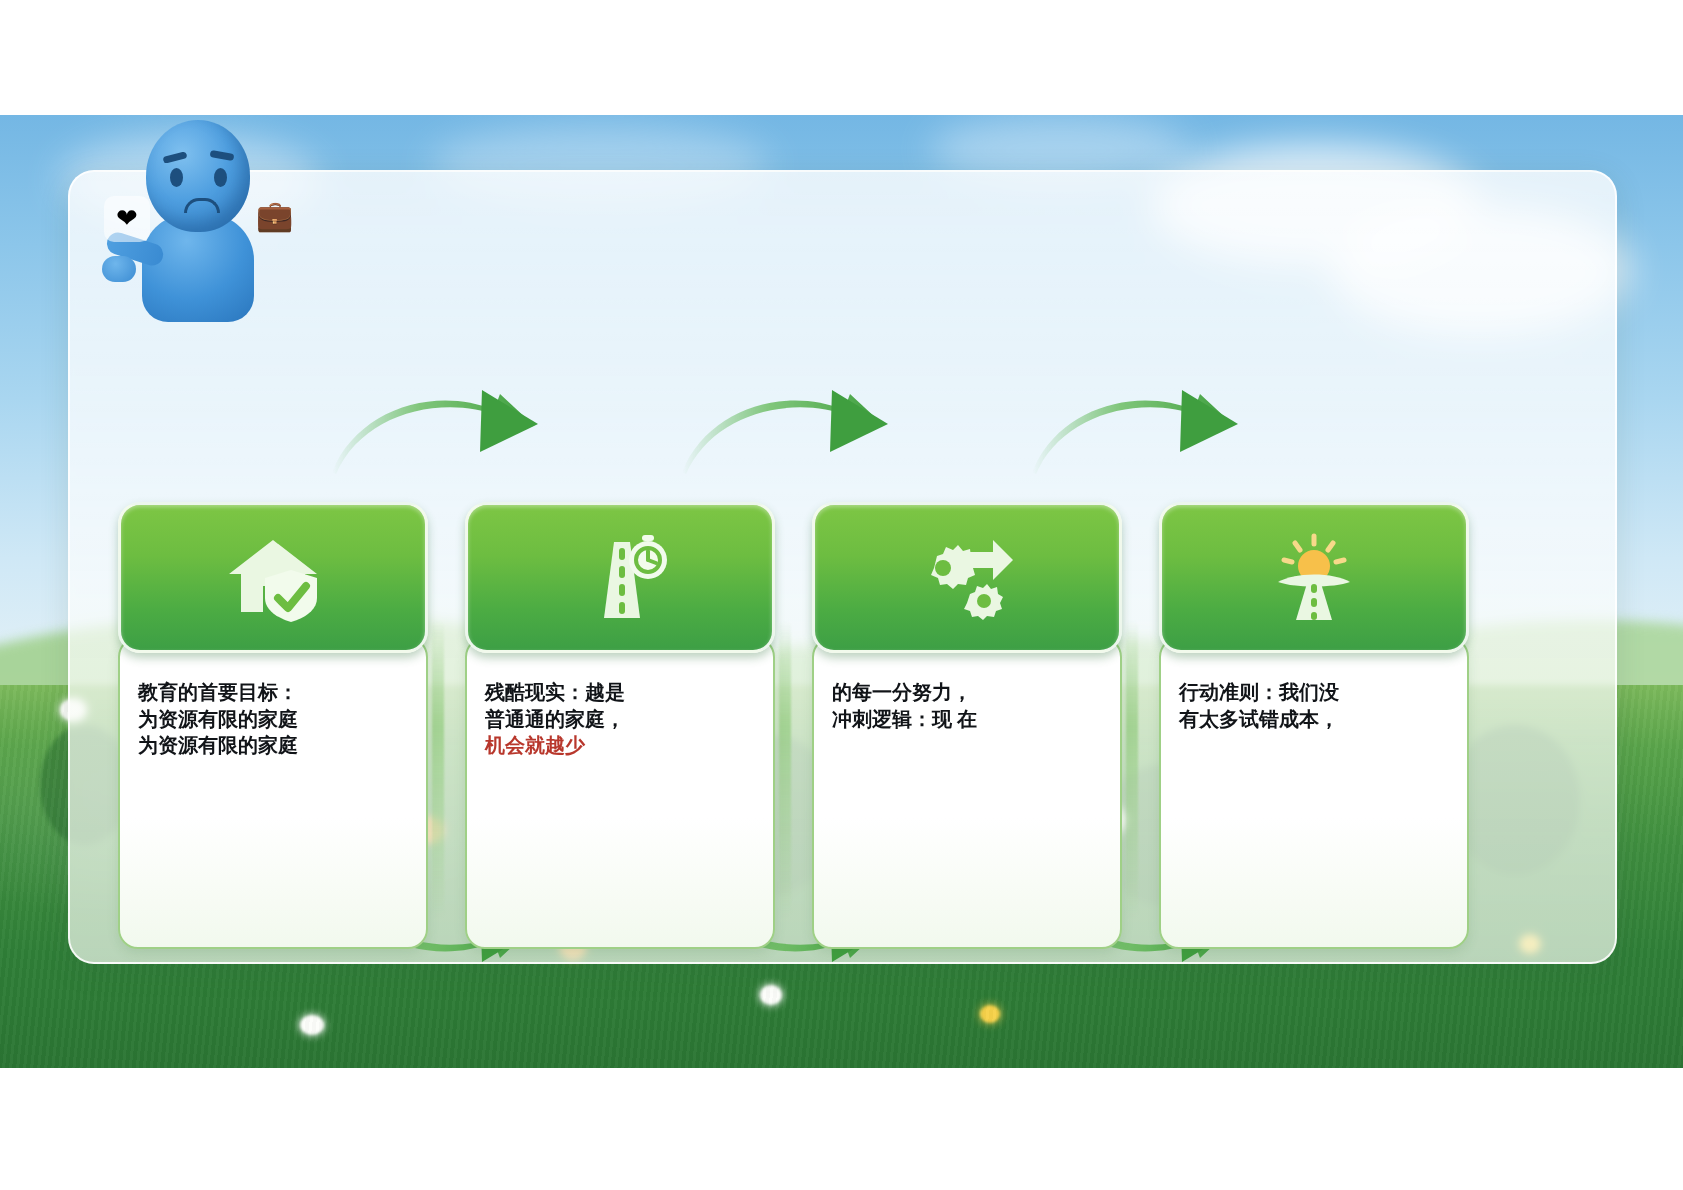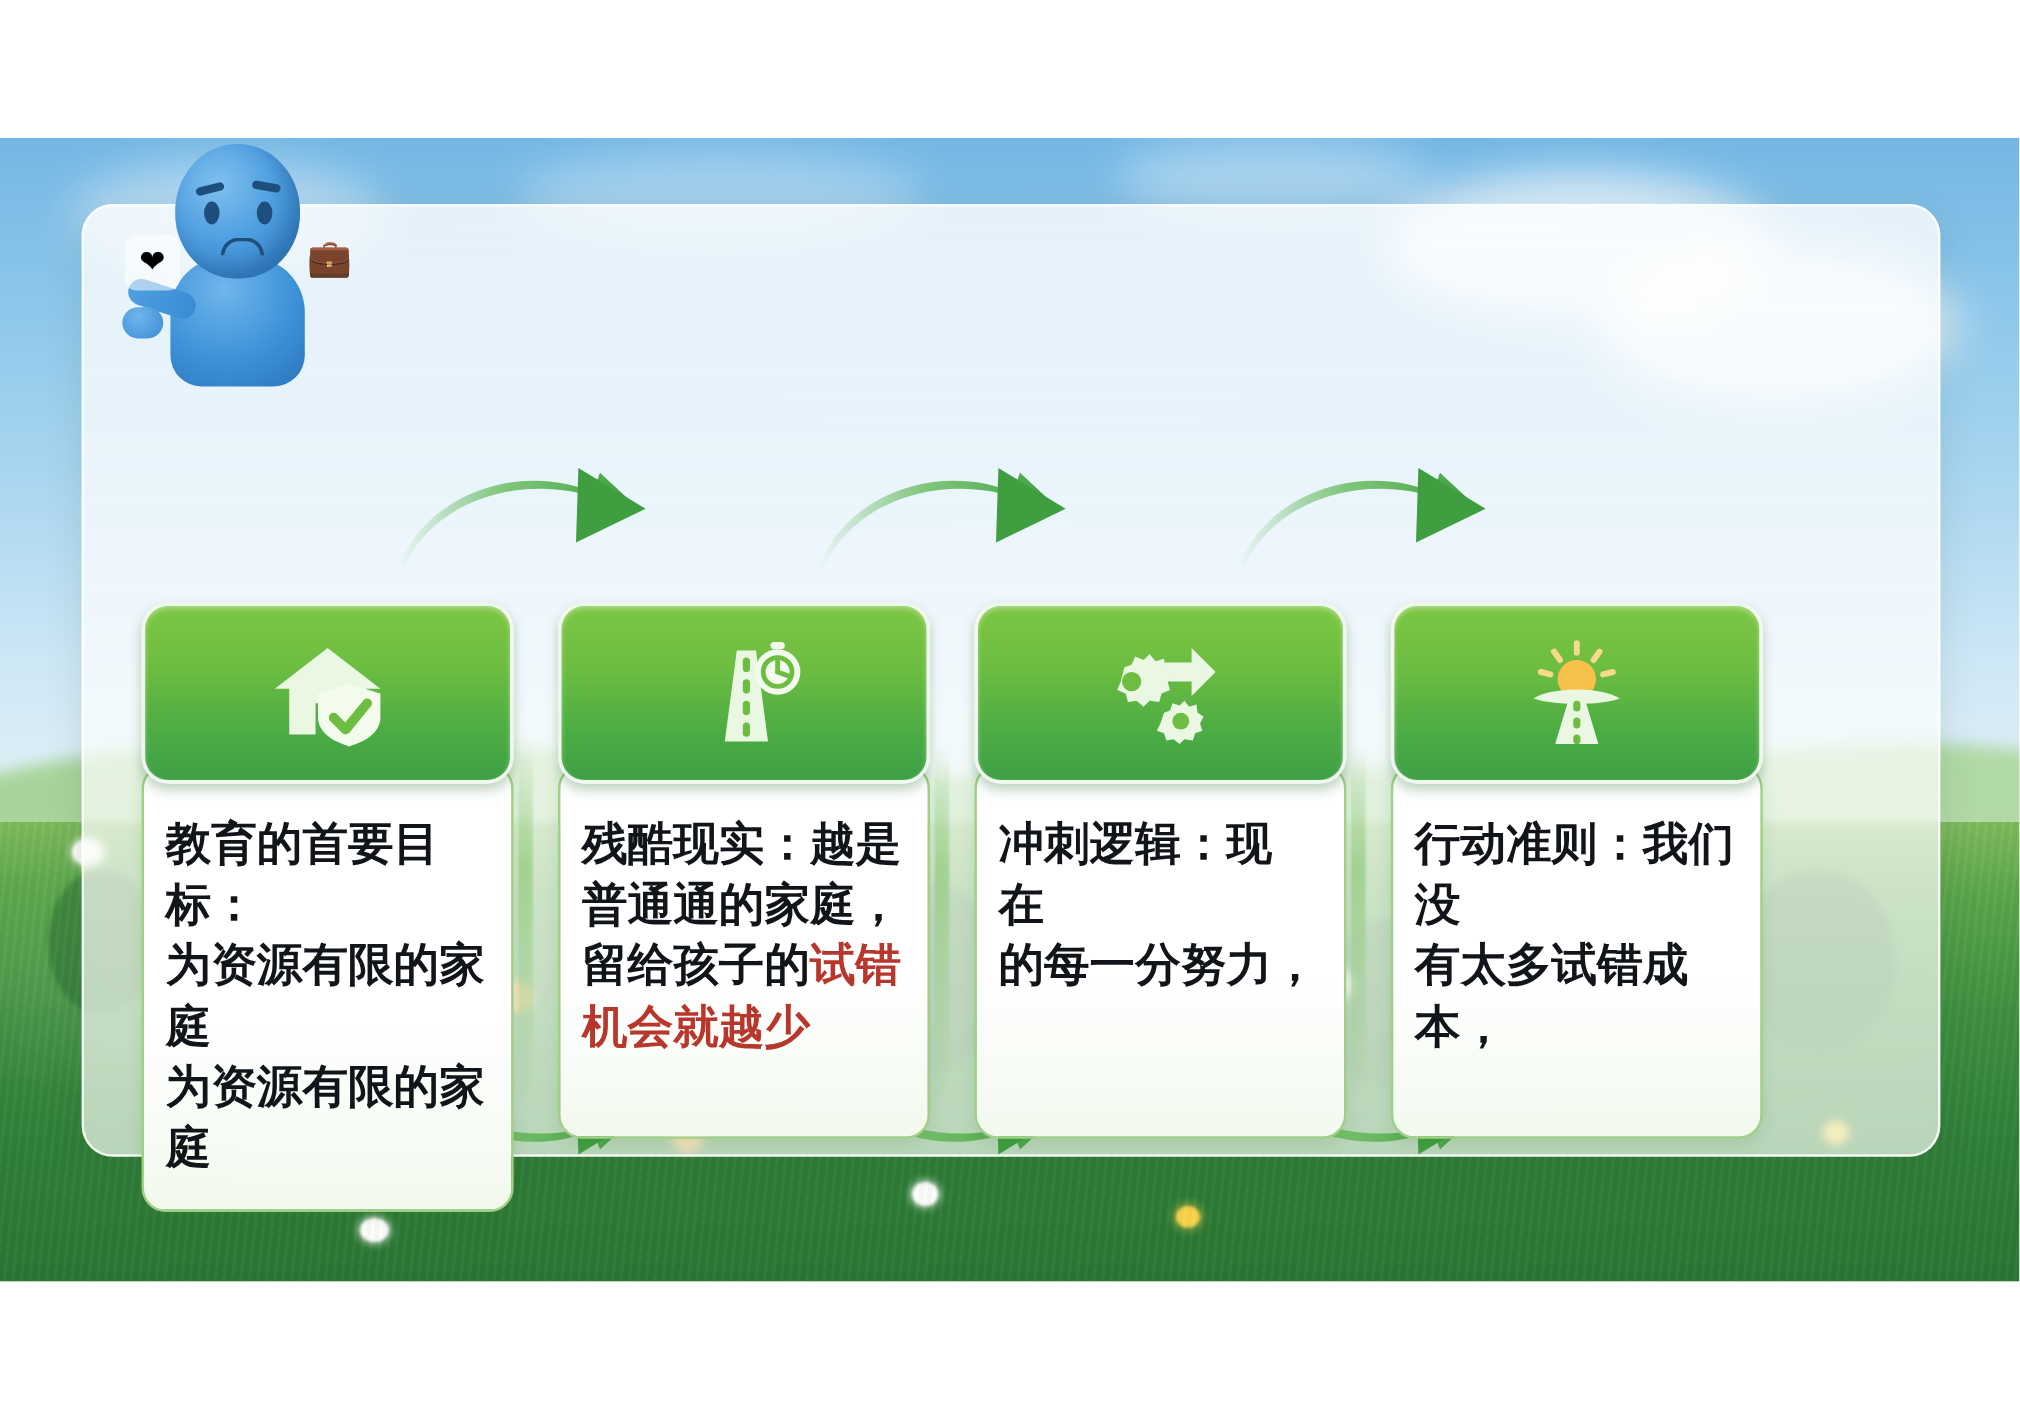--- a/index.html
+++ b/index.html
@@ -125,21 +125,21 @@
     position:relative;margin-top:-16px;padding:40px 14px 26px 18px;
     min-height:242px;
     border-radius:20px;
     background:linear-gradient(180deg,#ffffff 0%,#ffffff 58%,#f2f9ee 100%);
     border:2px solid #9fd086;
     box-shadow:0 4px 12px rgba(60,110,60,.14);
     z-index:1;
   }
   .card-text{
     font-family:"Liberation Serif","DejaVu Serif",serif;
-    font-size:38px;line-height:1.33;font-weight:700;color:#111418;
+    font-size:20px;line-height:1.33;font-weight:700;color:#111418;
     letter-spacing:0px;
   }
   .card-text .hl{color:#b8372c;}
 
   
   .rail{position:absolute;top:118px;width:12px;height:300px;
     background:linear-gradient(180deg,rgba(190,226,176,.0),rgba(150,205,130,.75) 35%,rgba(190,226,176,.0));
     filter:blur(1px);border-radius:6px;z-index:0;}
 </style>
 </head>
@@ -297,21 +297,20 @@
                   <path d="M80 30 L80 21" stroke="#6dbd41" stroke-width="4" stroke-linecap="round"></path>
                   <path d="M80 30 L88 33" stroke="#6dbd41" stroke-width="4" stroke-linecap="round"></path>
                 </g>
               </svg>
             </span>
           </div>
           <div class="card-body">
             <div class="card-text">
                 <div><span>残酷现实：越是</span></div>
                 <div><span>普通通的家庭，</span></div>
-                <div><span>留给孩子的</span><span class="hl">试错</span></div>
                 <div><span class="hl">机会就越少</span></div>
               </div>
           </div>
         </div>
 
         <div class="card c-3">
           <div class="card-head">
             <span class="glyph">
               <svg viewBox="0 0 104 96" width="104" height="96">
                 <path d="M52 22 L78 22 L78 10 L98 30 L78 50 L78 38 L52 38 Z" fill="#eaf7e2"></path>
@@ -322,22 +321,22 @@
                 </g>
                 <g fill="#eaf7e2">
                   <path d="M62 62 l5 -2 2 -6 6 2 4 -4 4 5 6 -2 1 7 5 3 -3 6 2 6 -6 2 -2 6 -7 -1 -4 4 -5 -4 -6 1 -2 -6 -6 -2 3 -6 z" transform="translate(-7,2)"></path>
                   <circle cx="69" cy="71" r="7" fill="#6dbd41"></circle>
                 </g>
               </svg>
             </span>
           </div>
           <div class="card-body">
             <div class="card-text">
+                <div><span>的每一分努力，</span></div>
                 <div><span>冲刺逻辑：现 在</span></div>
-                <div><span>的每一分努力，</span></div>
               </div>
           </div>
         </div>
 
         <div class="card c-4">
           <div class="card-head">
             <span class="glyph">
               <svg viewBox="0 0 104 96" width="104" height="96">
                 <g stroke="#f7d98a" stroke-width="5" stroke-linecap="round">
                   <path d="M52 6 L52 14"></path>

